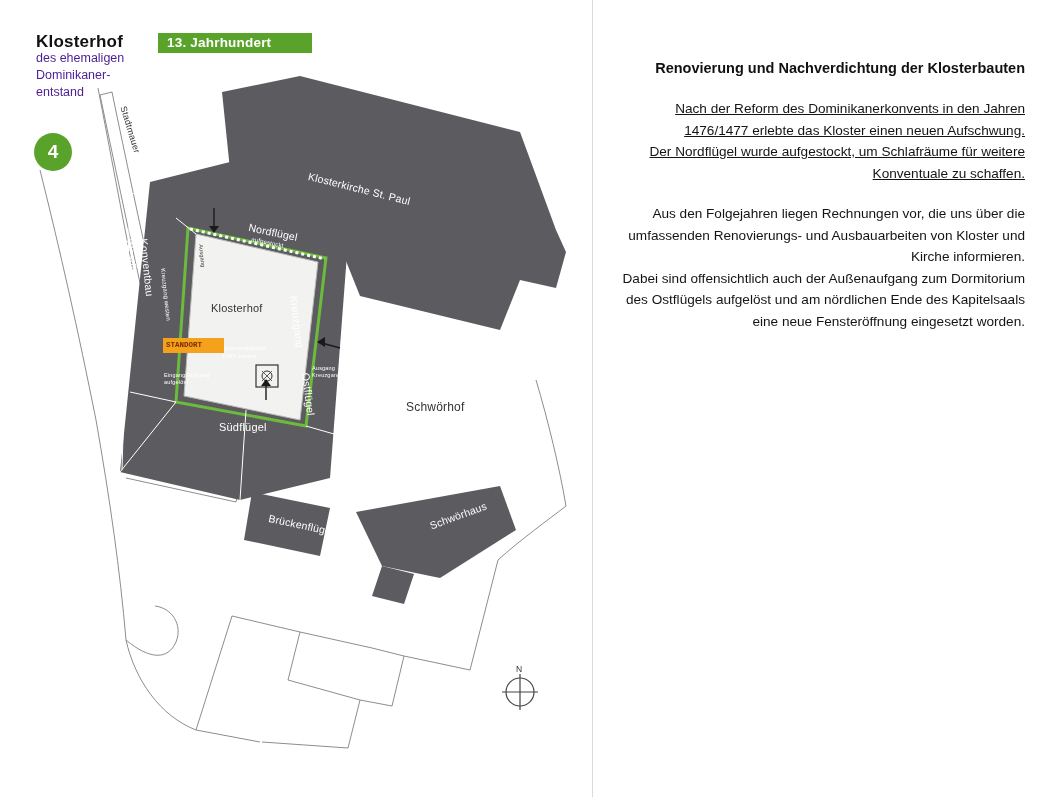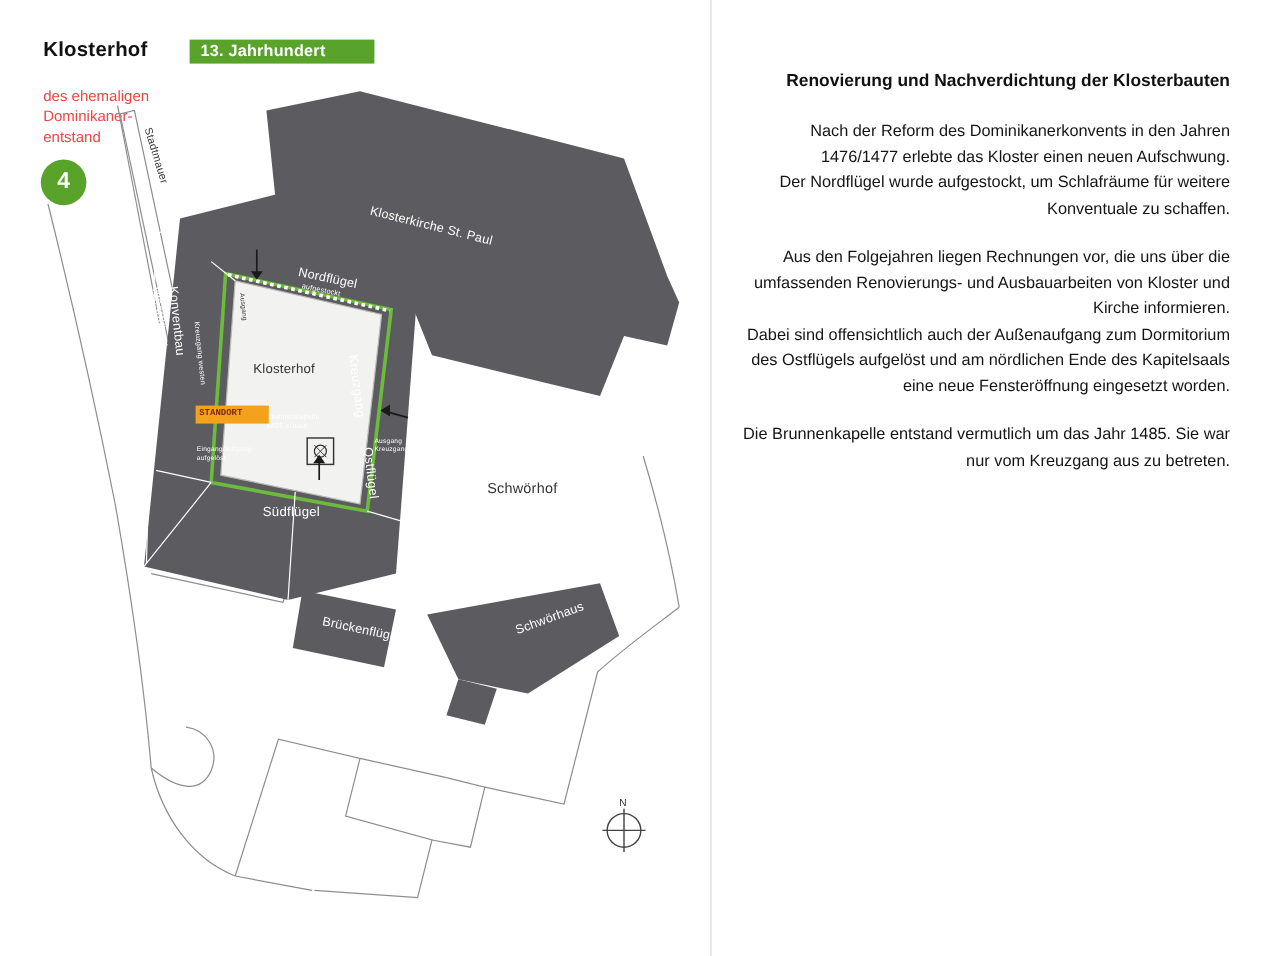--- a/index.html
+++ b/index.html
@@ -27,24 +27,24 @@
     left: 36px;
     top: 32px;
     font-size: 17px;
     font-weight: bold;
     letter-spacing: .2px;
     color: #111;
   }
   .hdr-sub {
     position: absolute;
     left: 36px;
-    top: 72px;
+    top: 50px;
     font-size: 12.5px;
     line-height: 17px;
-    color: #ef4444;
+    color: #4c1d95;
     width: 120px;
   }
   .era-badge {
     position: absolute;
     left: 158px;
     top: 33px;
     width: 154px;
     height: 20px;
     background: #5aa32b;
     color: #ffffff;
@@ -325,21 +325,20 @@
     <span>Ausgang
 Kreuzgang</span>
   </div>
 
   <div class="standort">STANDORT</div>
 
   <div class="map-label dark" style="left:516px; top:664px; font-size:8.5px;">N</div>
 
   <div class="txt-col">
     <div class="txt-head">Renovierung und Nachverdichtung der Klosterbauten</div>
-    <div class="txt-par" style="white-space:pre-line;">Nach der Reform des Dominikanerkonvents in den Jahren 1476/1477 erlebte das Kloster einen neuen Aufschwung.
+    <div class="txt-par" style="white-space:pre-line;text-decoration:underline;">Nach der Reform des Dominikanerkonvents in den Jahren 1476/1477 erlebte das Kloster einen neuen Aufschwung.
 Der Nordflügel wurde aufgestockt, um Schlafräume für weitere Konventuale zu schaffen.</div>
     <div class="txt-par" style="white-space:pre-line;">Aus den Folgejahren liegen Rechnungen vor, die uns über die umfassenden Renovierungs- und Ausbauarbeiten von Kloster und Kirche informieren.
 Dabei sind offensichtlich auch der Außenaufgang zum Dormitorium des Ostflügels aufgelöst und am nördlichen Ende des Kapitelsaals eine neue Fensteröffnung eingesetzt worden.</div>
-    <div class="txt-par" style="white-space:pre-line;">Die Brunnenkapelle entstand vermutlich um das Jahr 1485. Sie war nur vom Kreuzgang aus zu betreten.</div>
   </div>
 
 
 </div>
 
 </body></html>

